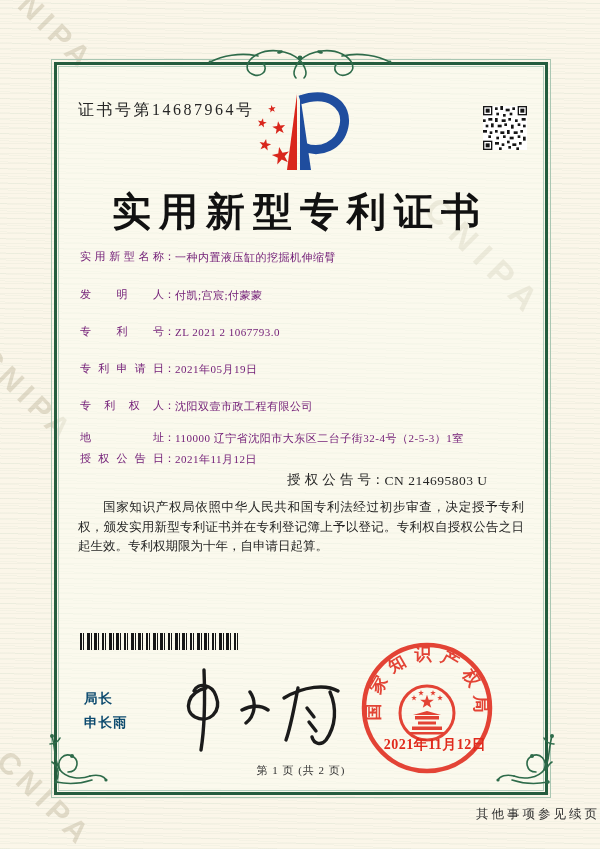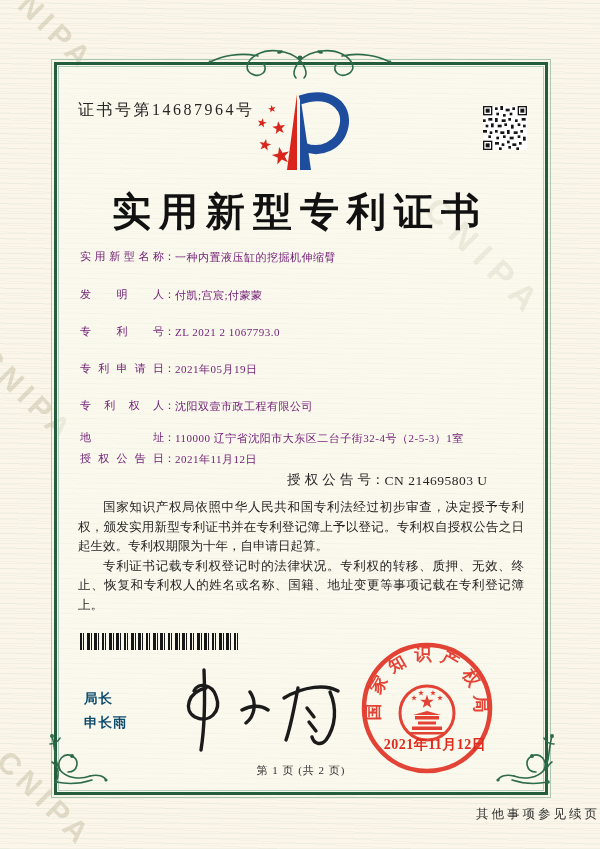--- a/index.html
+++ b/index.html
@@ -248,21 +248,20 @@
 </div>
 <div class="field f6">
   <span class="flabel">授权公告日</span><span class="colon">：</span><span class="fvalue">2021年11月12日</span>
 </div>
 <div class="field-right">
   <span class="flabel">授权公告号</span><span class="colon">：</span><span class="fvalue">CN 214695803 U</span>
 </div>
 
 <div class="paras">
   <p>国家知识产权局依照中华人民共和国专利法经过初步审查，决定授予专利权，颁发实用新型专利证书并在专利登记簿上予以登记。专利权自授权公告之日起生效。专利权期限为十年，自申请日起算。</p>
-  <p>专利证书记载专利权登记时的法律状况。专利权的转移、质押、无效、终止、恢复和专利权人的姓名或名称、国籍、地址变更等事项记载在专利登记簿上。</p>
 </div>
 
 <div class="barcode"></div>
 
 <div class="signer">
   <div>局长</div>
   <div>申长雨</div>
 </div>
 
 <svg class="signature" viewBox="0 0 190 95">

